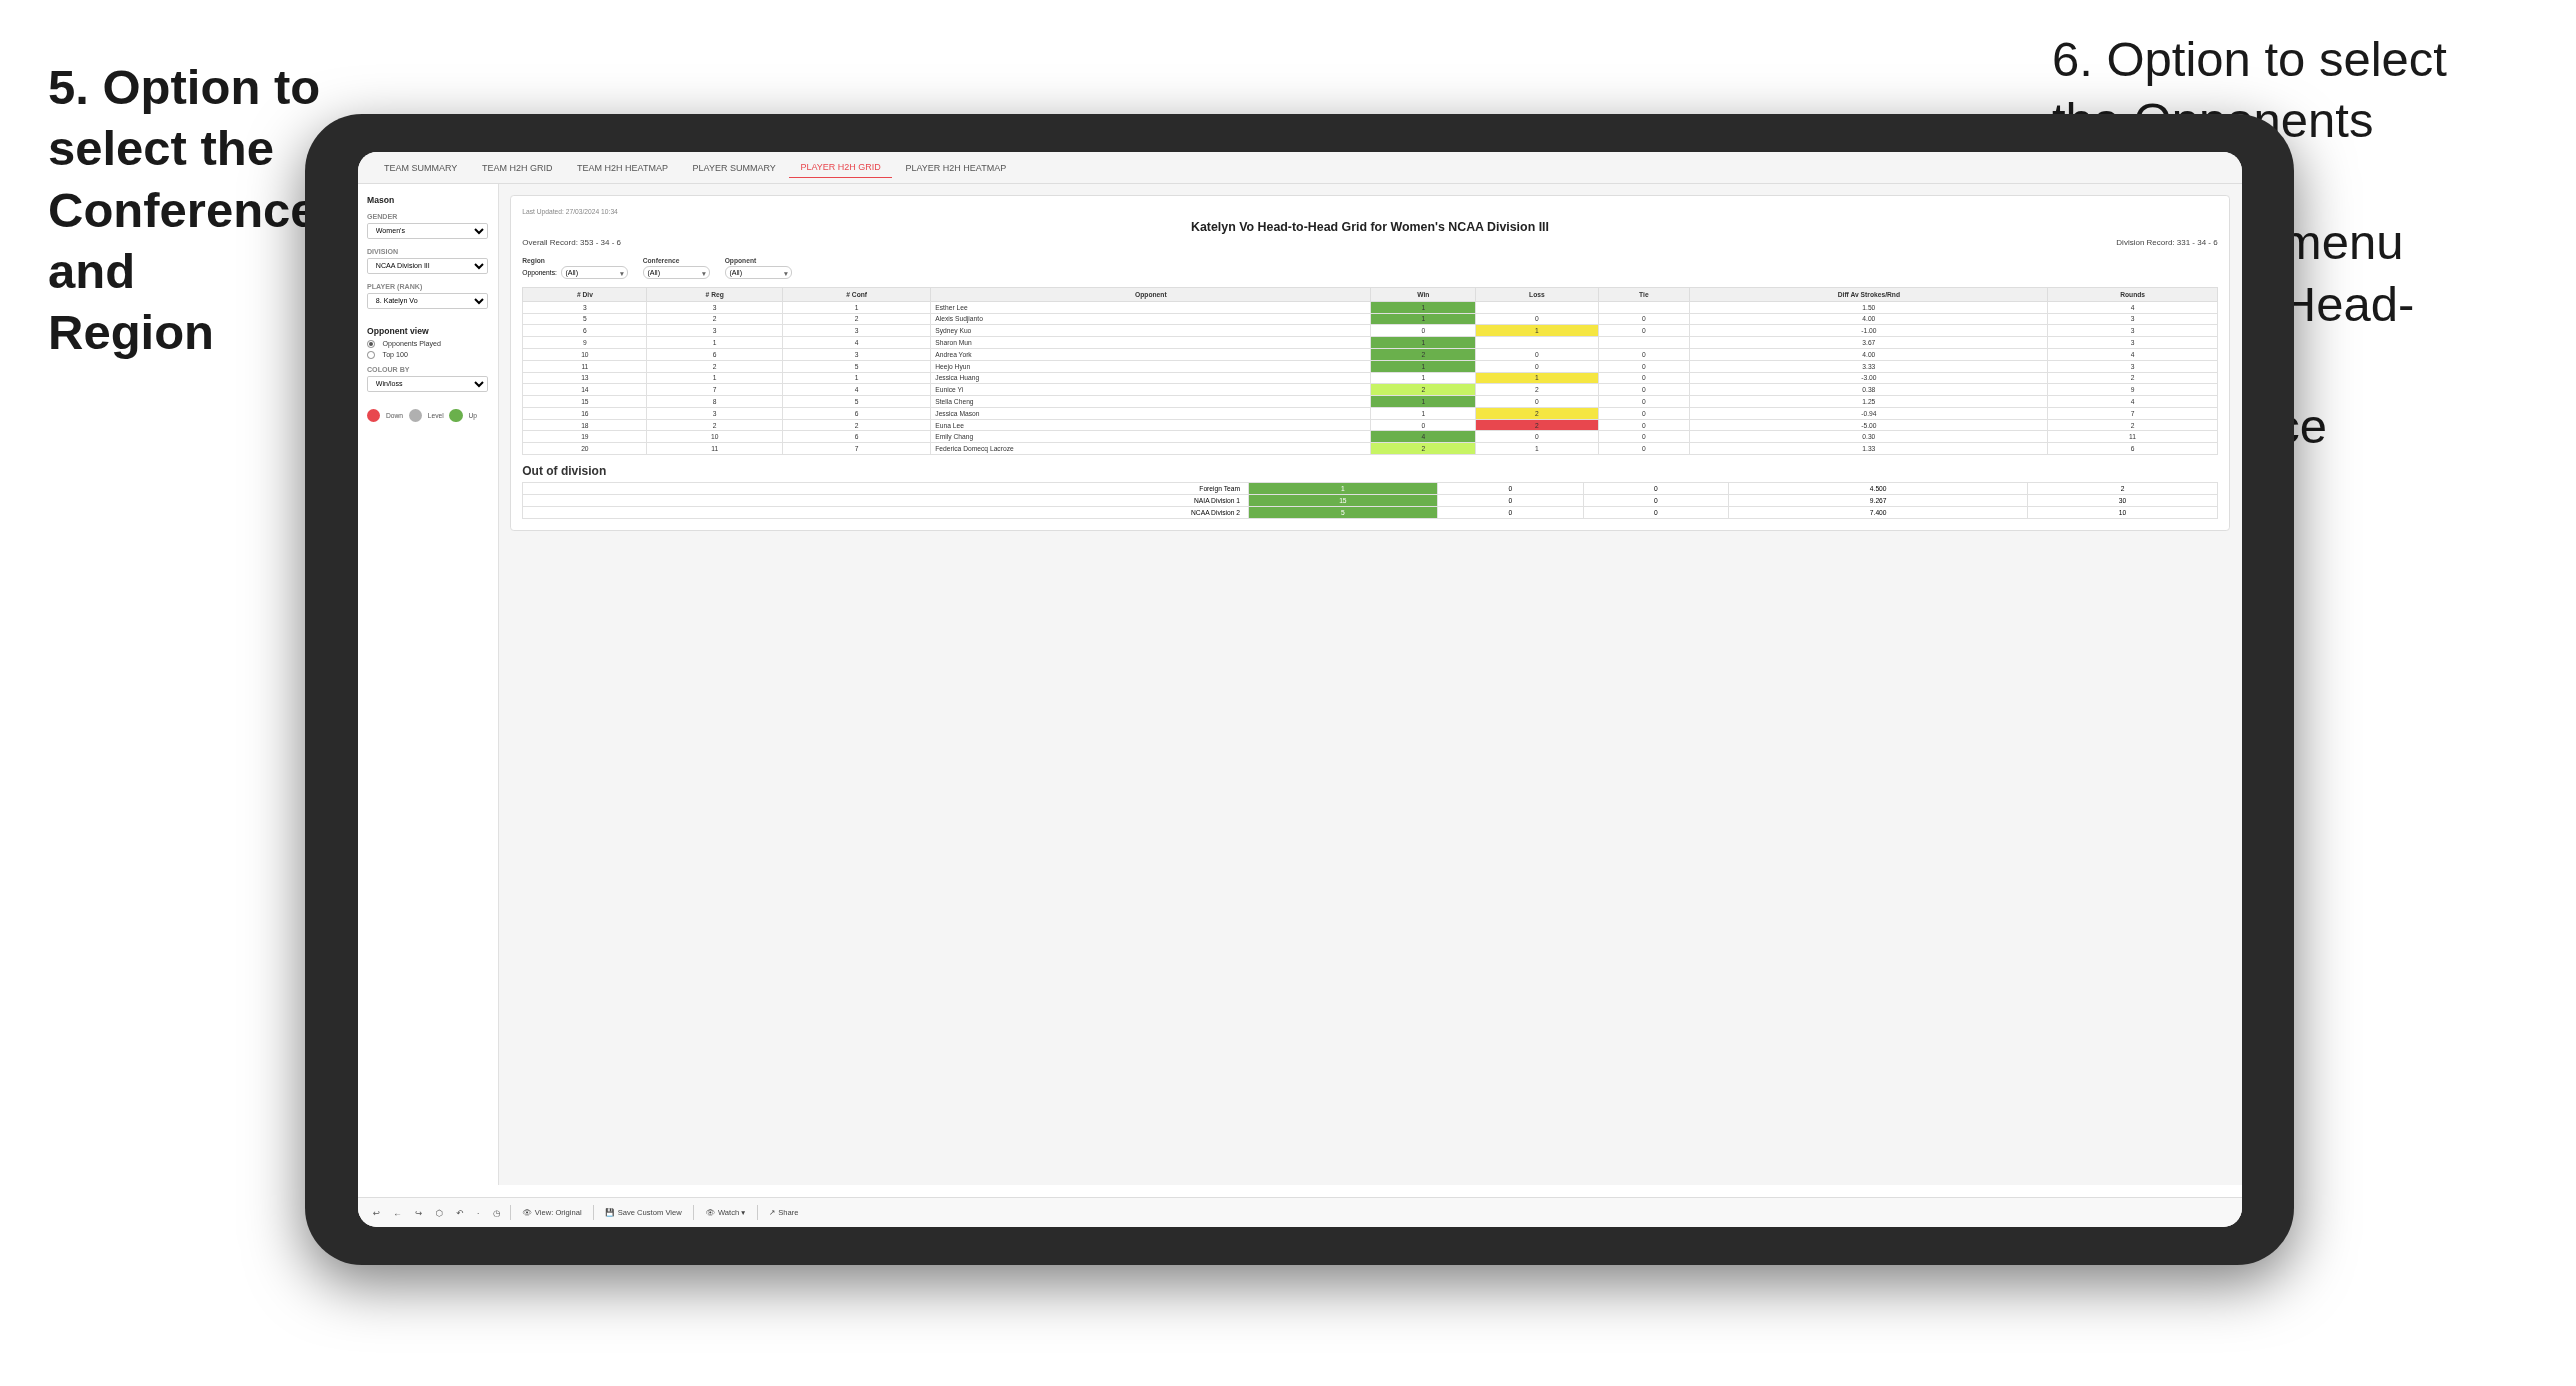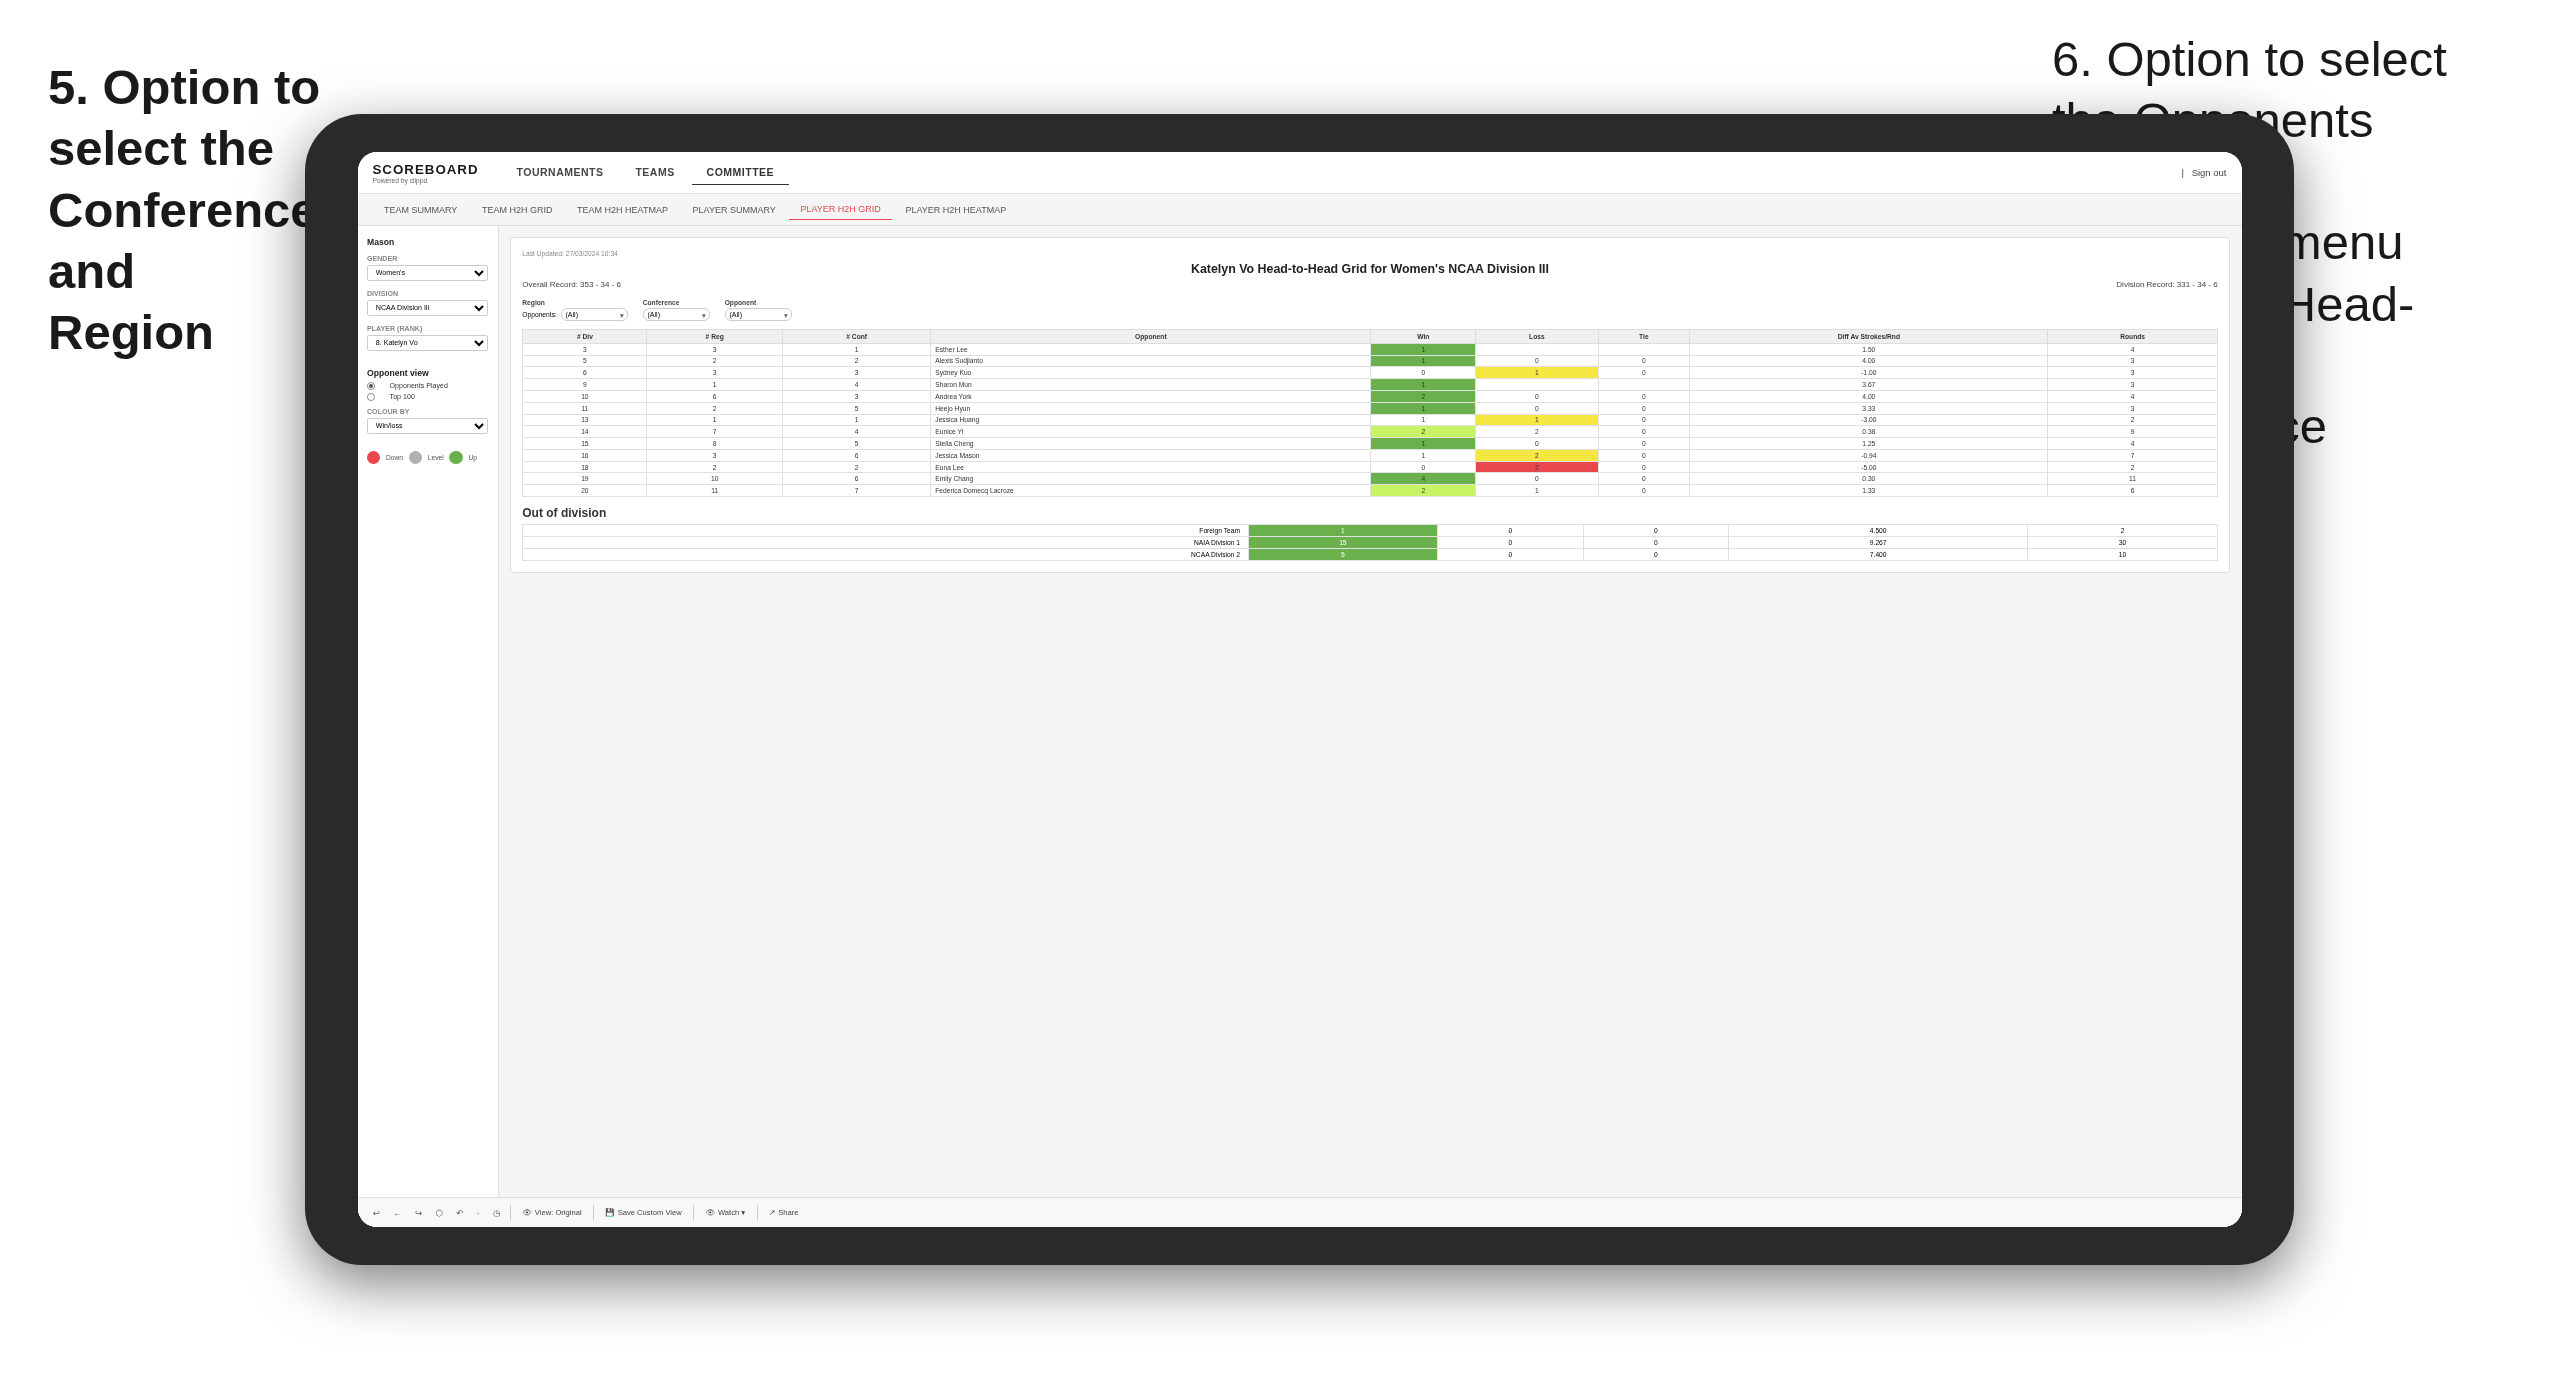--- a/index.html
+++ b/index.html
@@ -186,21 +186,21 @@
     .radio-group {
       display: flex;
       flex-direction: column;
       gap: 2.9px;
       margin-bottom: 7.6px;
     }
 
     .radio-item {
       display: flex;
       align-items: center;
-      gap: 15px;
+      gap: 8px;
       font-size: 7.1px;
       color: #333;
     }
 
     .radio-dot {
       width: 7.6px;
       height: 7.6px;
       border-radius: 50%;
       border: 1px solid #888;
       display: flex;
@@ -439,35 +439,20 @@
     <marker id="arrowhead-r" markerWidth="10" markerHeight="7" refX="0" refY="3.5" orient="auto">
       <polygon points="10 0, 0 3.5, 10 7" fill="#e8393e"></polygon>
     </marker>
   </defs>
   <path d="M 540 40 Q 400 100 220 230" stroke="#e8393e" stroke-width="3" fill="none" marker-end="url(#arrowhead-r)"></path>
 </svg>
 
 <div class="tablet-frame">
   <div class="tablet-screen">
 
-    <div class="top-nav">
-      <div class="scoreboard-logo">
-        <span class="logo-text">SCOREBOARD</span>
-        <span class="logo-sub">Powered by clippd</span>
-      </div>
-      <div class="nav-items">
-        <span class="nav-item">TOURNAMENTS</span>
-        <span class="nav-item">TEAMS</span>
-        <span class="nav-item active">COMMITTEE</span>
-      </div>
-      <div class="nav-right">
-        <span>|</span>
-        <span>Sign out</span>
-      </div>
-    </div>
 
     <div class="sub-nav">
       <span class="sub-nav-item">TEAM SUMMARY</span>
       <span class="sub-nav-item">TEAM H2H GRID</span>
       <span class="sub-nav-item">TEAM H2H HEATMAP</span>
       <span class="sub-nav-item">PLAYER SUMMARY</span>
       <span class="sub-nav-item active">PLAYER H2H GRID</span>
       <span class="sub-nav-item">PLAYER H2H HEATMAP</span>
     </div>
 

